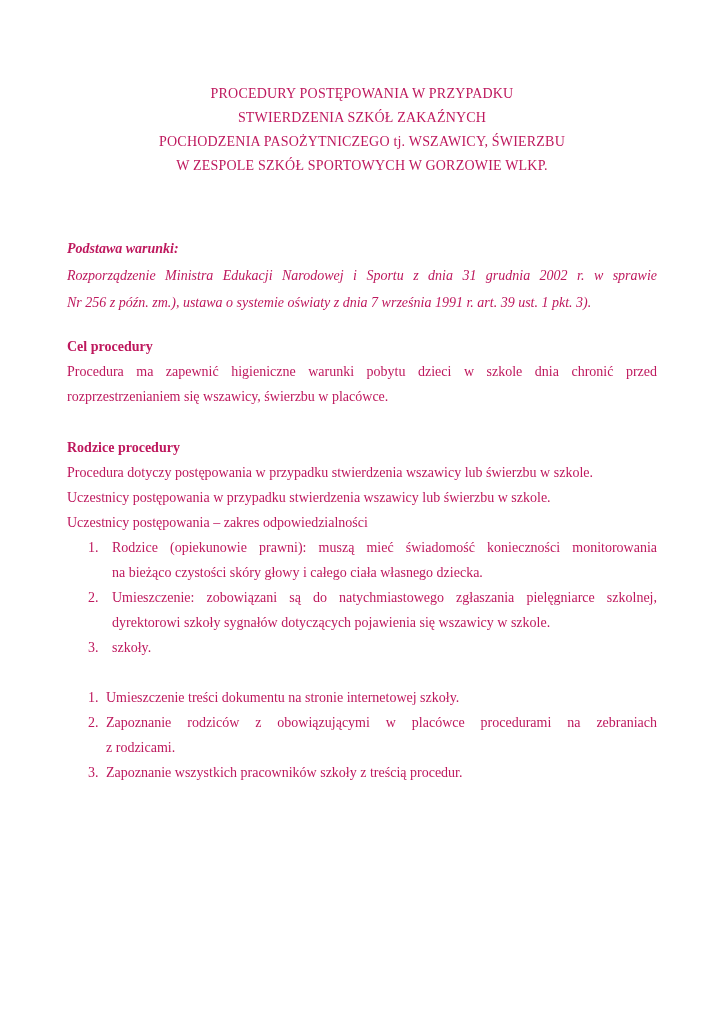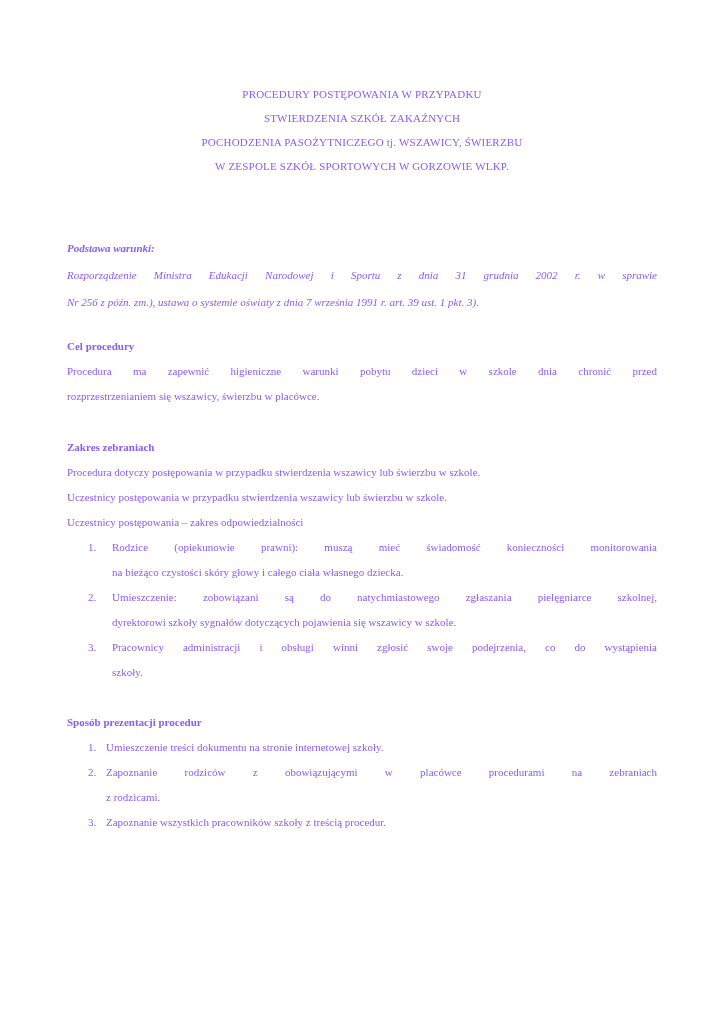--- a/index.html
+++ b/index.html
@@ -9,22 +9,22 @@
   }
   .page {
     position: relative;
     width: 724px;
     height: 1024px;
     margin: 0;
     background: #ffffff;
     box-sizing: border-box;
     padding: 82px 67px 0 67px;
     font-family: "Liberation Serif", "DejaVu Serif", serif;
-    font-size: 11px;
-    color: #8b5cf6;
+    font-size: 14px;
+    color: #be185d;
     overflow: hidden;
   }
   .doc-title {
     text-align: center;
     line-height: 24px;
     letter-spacing: 0.2px;
   }
   .h {
     font-weight: bold;
     margin: 0;
@@ -72,21 +72,21 @@
     <div class="lline">Nr 256 z późn. zm.), ustawa o systemie oświaty z dnia 7 września 1991 r. art. 39 ust. 1 pkt. 3).</div>
   </div>
 
   <div class="sec-purpose">
     <div class="h">Cel procedury</div>
     <div class="jline">Procedura ma zapewnić higieniczne warunki pobytu dzieci w szkole dnia chronić przed</div>
     <div class="lline">rozprzestrzenianiem się wszawicy, świerzbu w placówce.</div>
   </div>
 
   <div class="sec-scope">
-    <div class="h">Zakres zebraniach</div>
+    <div class="h">Rodzice procedury</div>
     <div class="lline">Procedura dotyczy postępowania w przypadku stwierdzenia wszawicy lub świerzbu w szkole.</div>
     <div class="lline">Uczestnicy postępowania w przypadku stwierdzenia wszawicy lub świerzbu w szkole.</div>
     <div class="lline">Uczestnicy postępowania – zakres odpowiedzialności</div>
 
     <div class="olist">
 
       <div class="oitem">
         <div class="num">1.</div>
         <div class="itext">
           <div class="jline"><span class="b">Rodzice</span><span> (opiekunowie prawni): muszą mieć świadomość konieczności monitorowania</span></div>
@@ -98,30 +98,28 @@
         <div class="num">2.</div>
         <div class="itext">
           <div class="jline"><span class="b">Umieszczenie</span><span>: zobowiązani są do natychmiastowego zgłaszania pielęgniarce szkolnej,</span></div>
           <div class="lline">dyrektorowi szkoły sygnałów dotyczących pojawienia się wszawicy w szkole.</div>
         </div>
       </div>
 
       <div class="oitem">
         <div class="num">3.</div>
         <div class="itext">
-          <div class="jline"><span class="b">Pracownicy administracji i obsługi</span><span> winni zgłosić swoje podejrzenia, co do wystąpienia</span></div>
           <div class="lline">szkoły.</div>
         </div>
       </div>
 
     </div>
   </div>
 
   <div class="sec-presentation">
-    <div class="h">Sposób prezentacji procedur</div>
 
     <div class="olist">
 
       <div class="oitem">
         <div class="num">1.</div>
         <div class="itext">
           <div class="lline">Umieszczenie treści dokumentu na stronie internetowej szkoły.</div>
         </div>
       </div>
 

